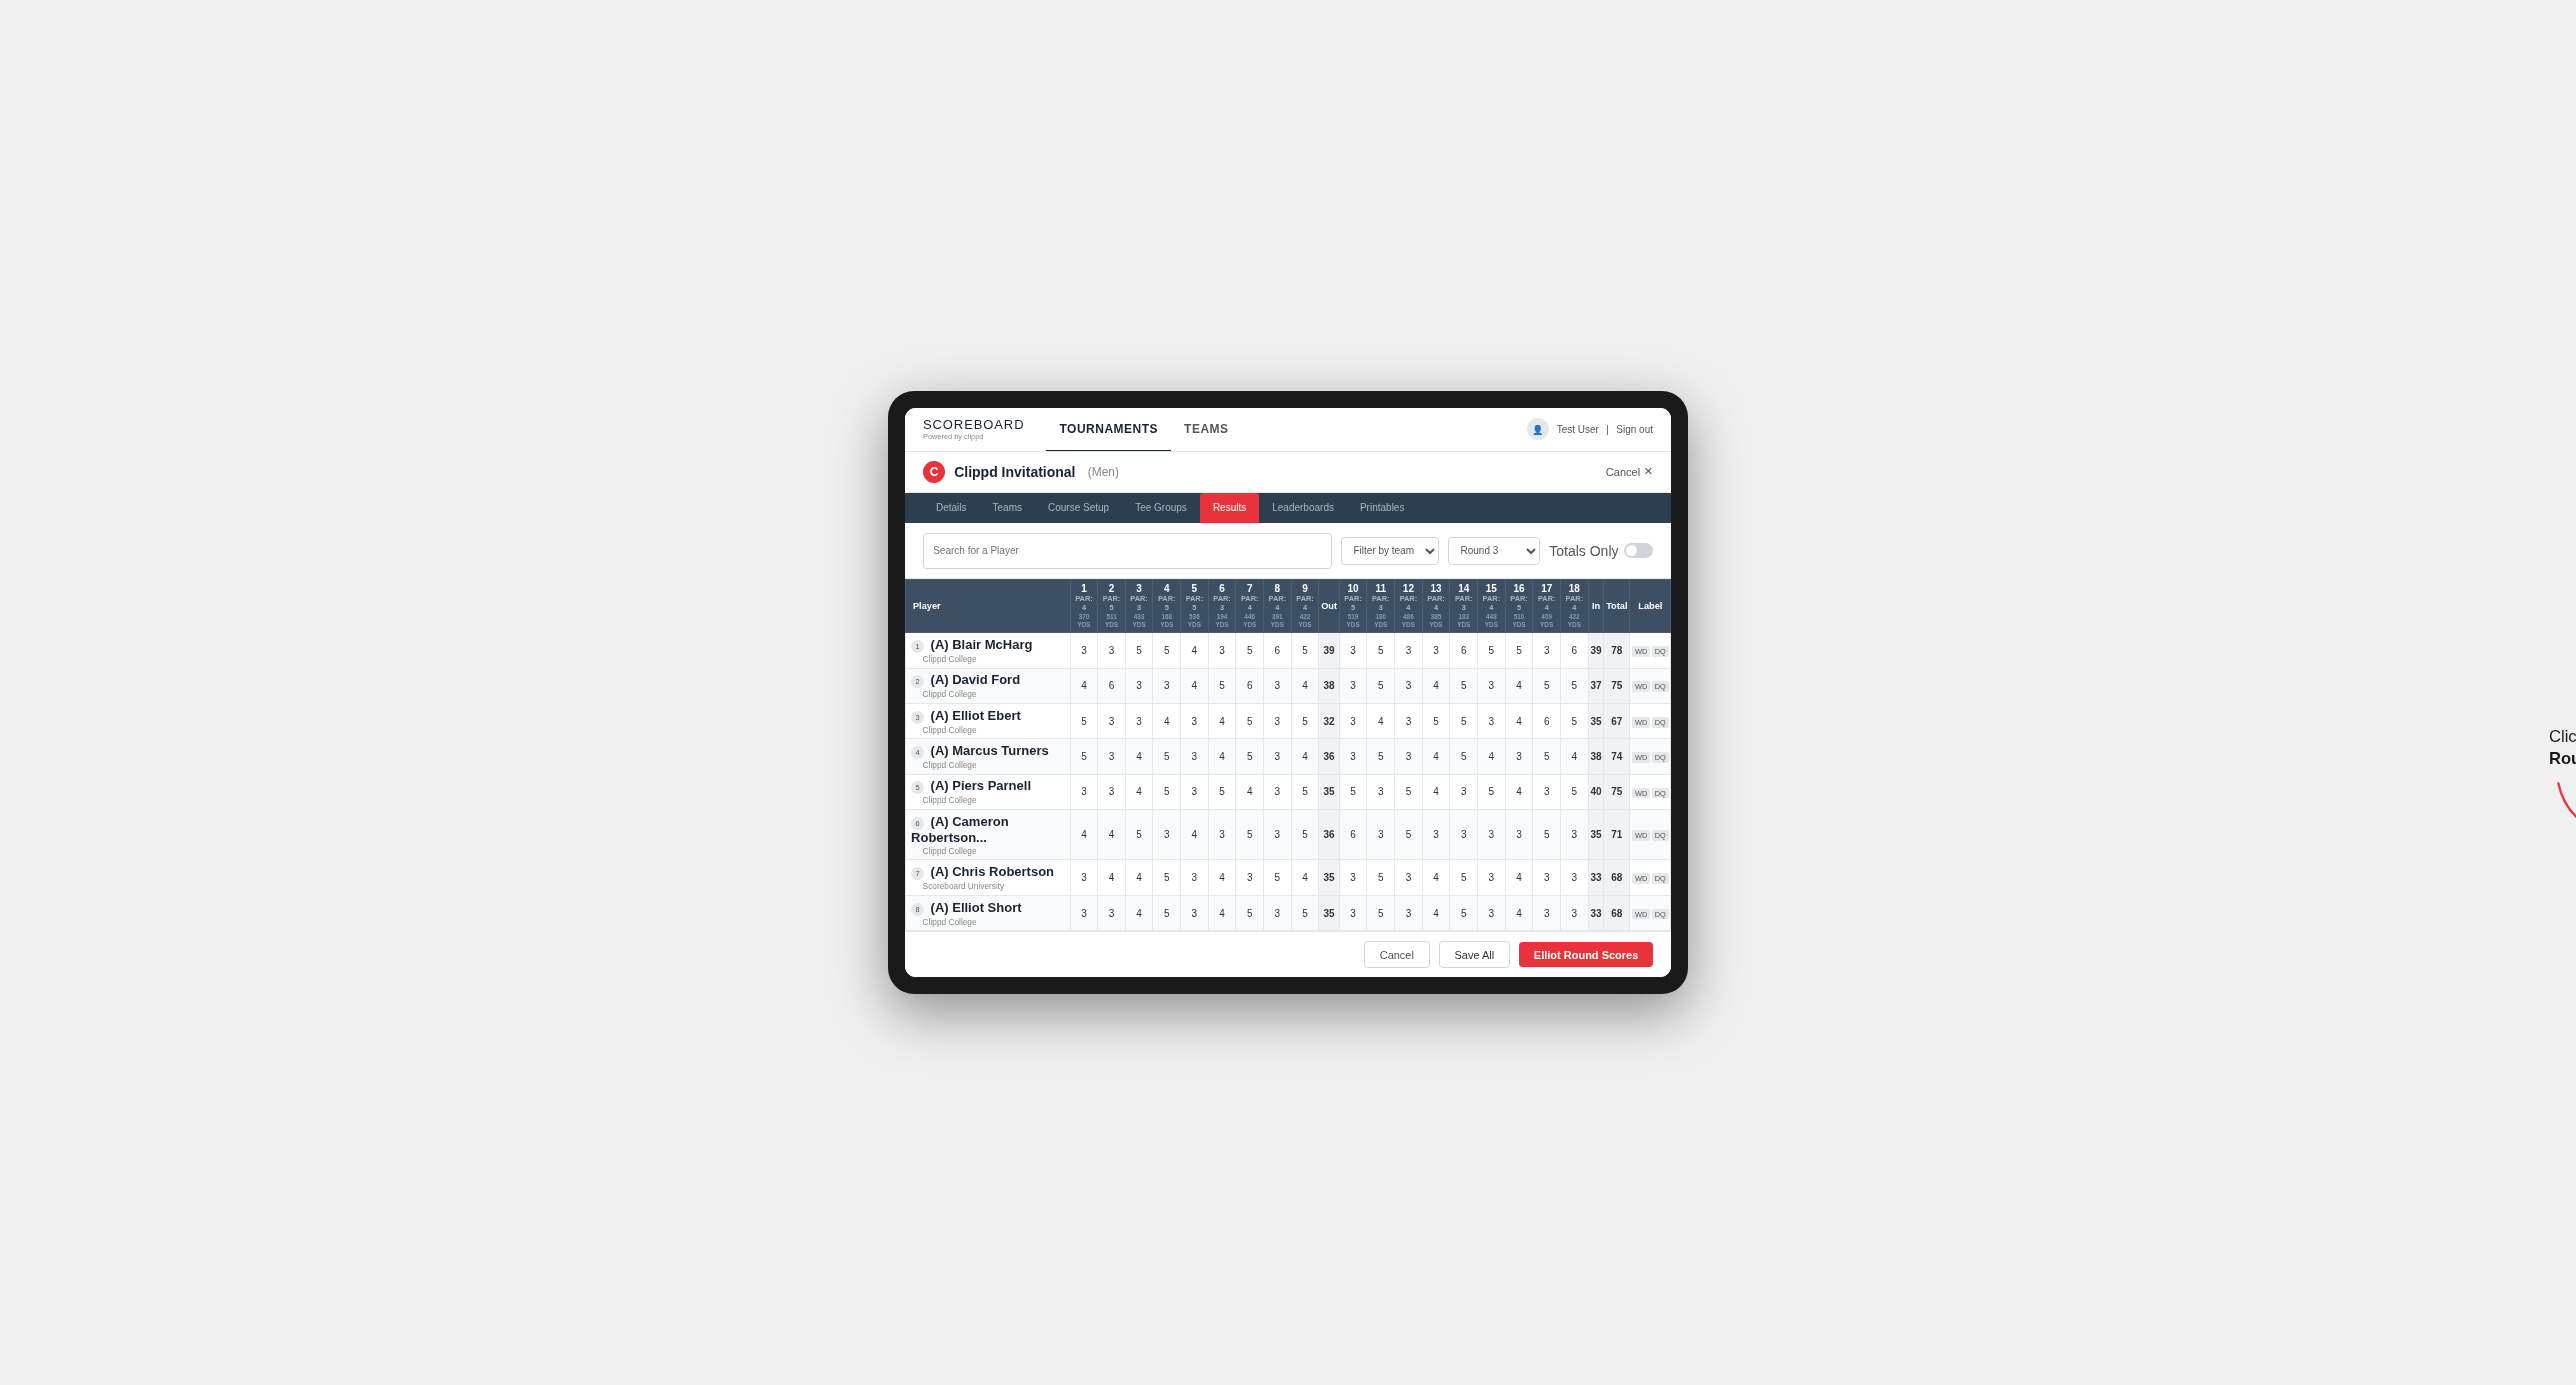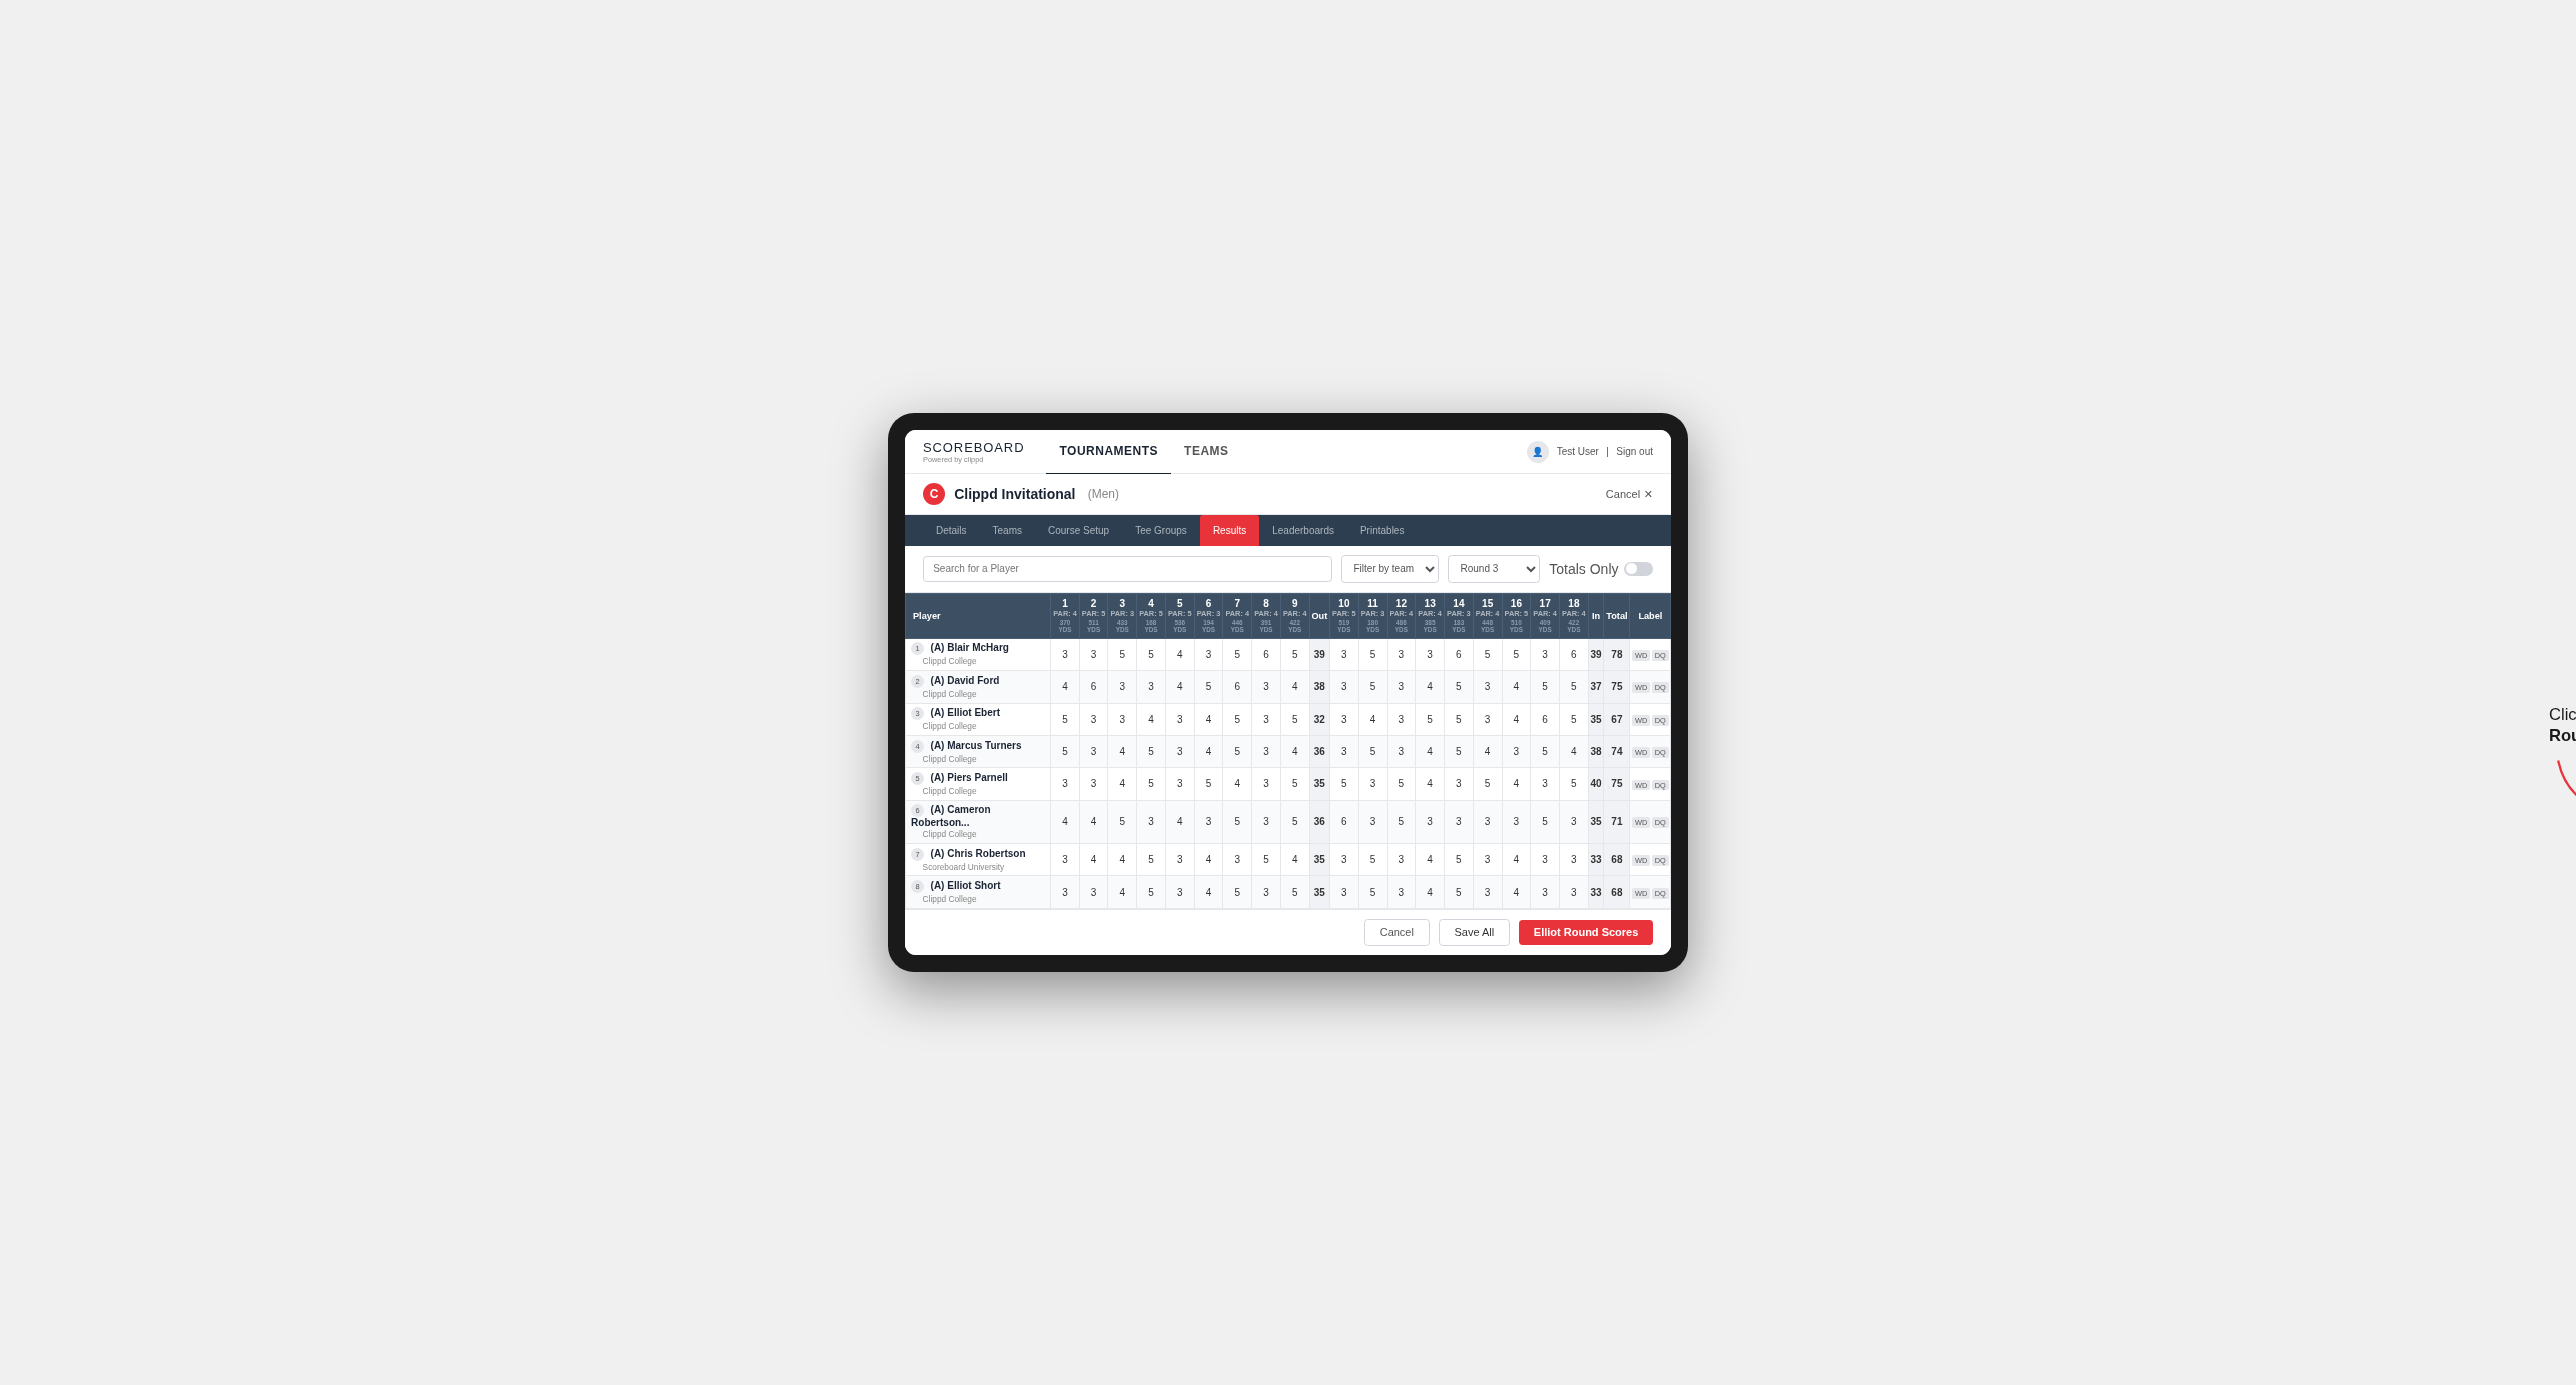--- a/index.html
+++ b/index.html
@@ -159,21 +159,21 @@
     
     .filters-row {
       padding: 9.2px 18.4px;
       display: flex;
       align-items: center;
       gap: 9.2px;
       border-bottom: 0.9px solid #e5e7eb;
     }
     .search-input {
       flex: 1;
-      height: 26px;
+      height: 36px;
       border: 0.9px solid #d1d5db;
       border-radius: 3.7px;
       padding: 0 9.2px;
       font-size: 10px;
       color: #555;
       outline: none;
     }
     .filter-select {
       height: 28px;
       border: 0.9px solid #d1d5db;
@@ -263,21 +263,21 @@
       padding: 3.7px 5.5px;
     }
     .score-table tr:nth-child(even) {
       background: #f9fafb;
     }
     .score-table tr:nth-child(odd) {
       background: #fff;
     }
     .player-name {
       font-weight: 600;
-      font-size: 10px;
+      font-size: 13px;
       color: #1a2332;
     }
     .player-team {
       font-size: 8.3px;
       color: #888;
     }
     .player-rank {
       display: inline-block;
       width: 13px;
       height: 13px;

